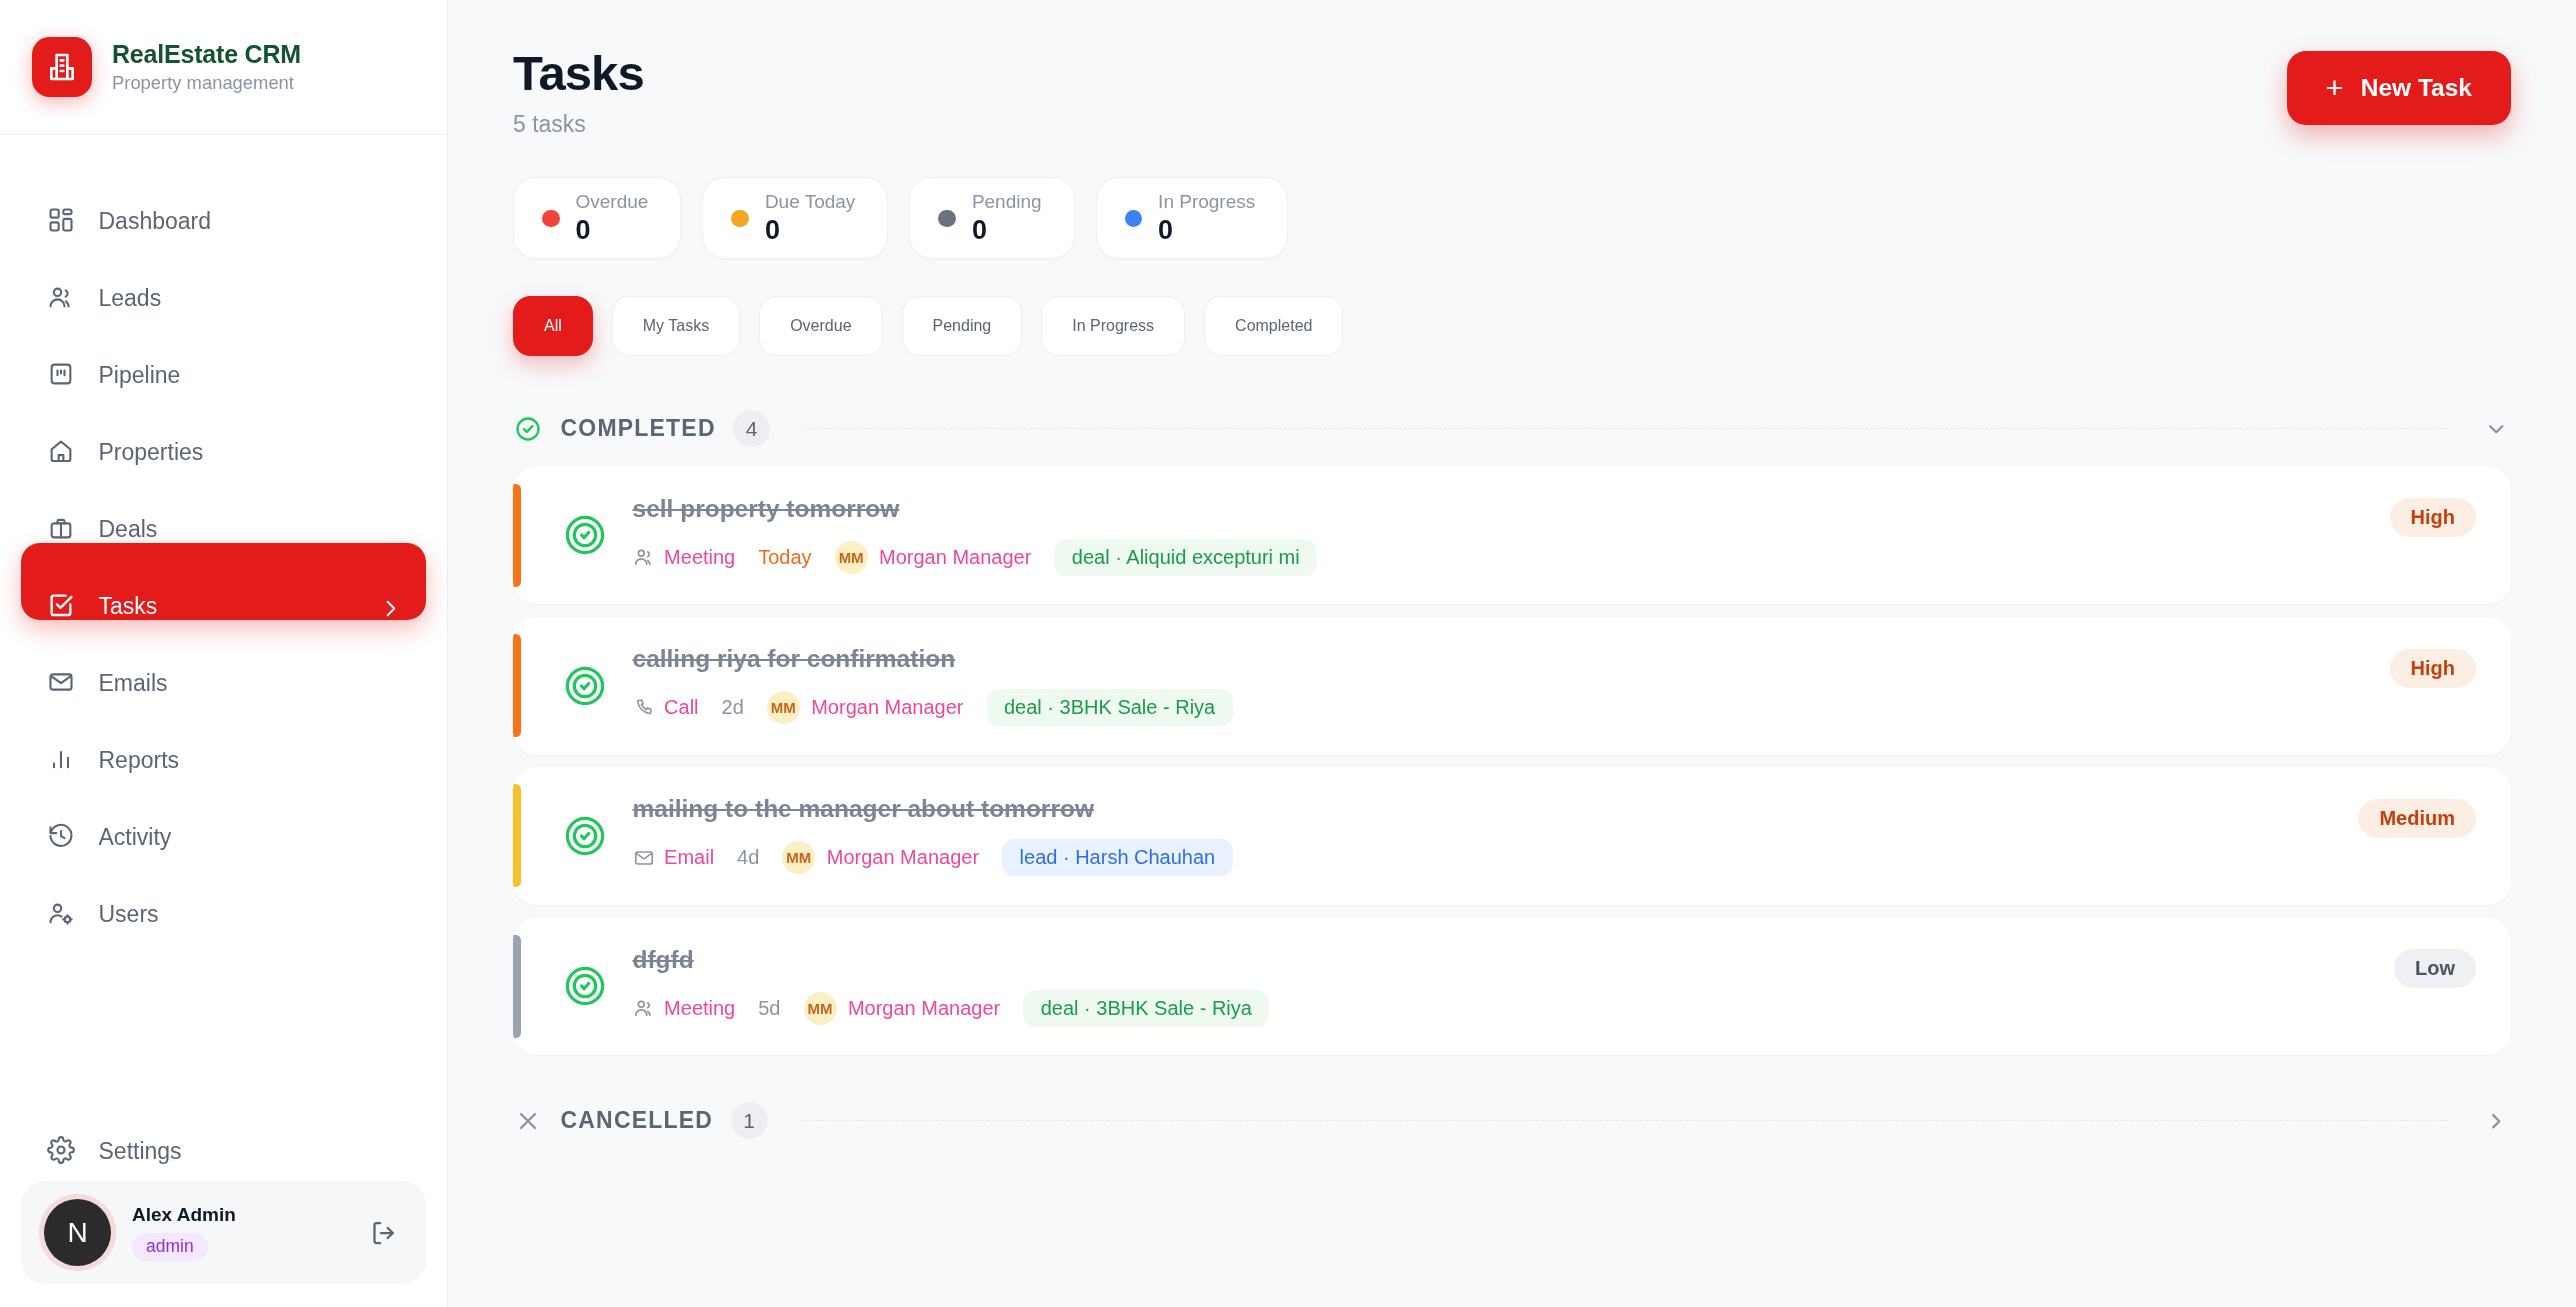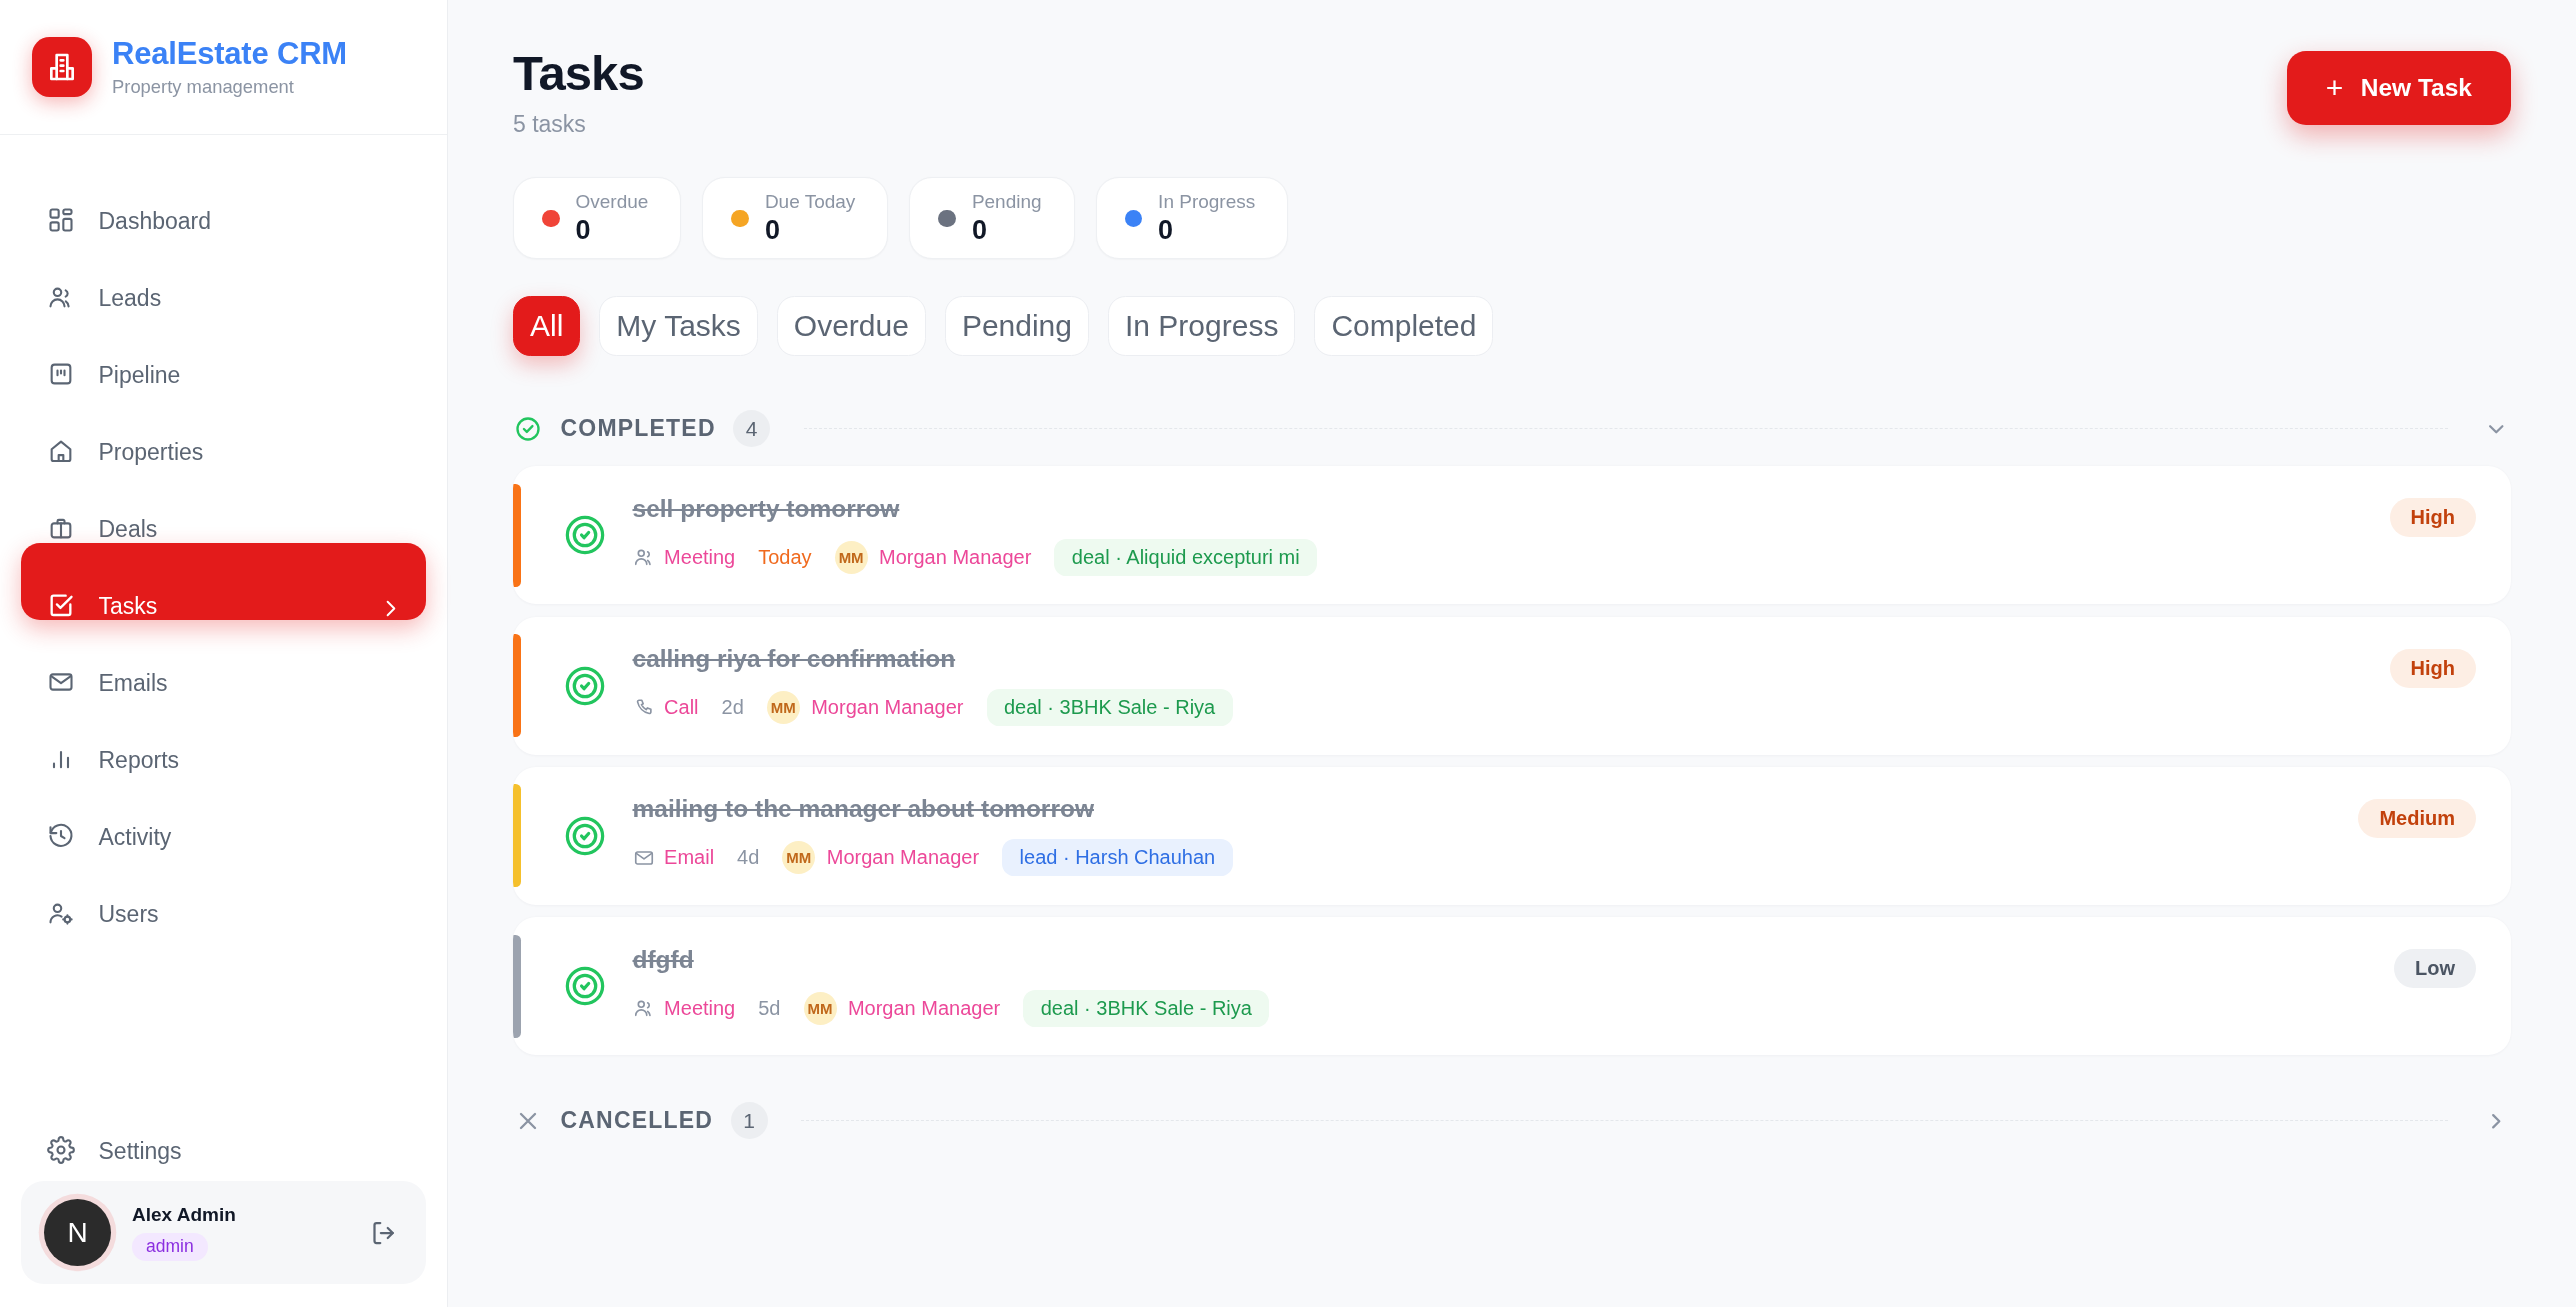--- a/index.html
+++ b/index.html
@@ -28,21 +28,21 @@
   }
   .brand-logo {
     width:60px; height:60px; border-radius:17.5px;
     background:#e31b1b;
     display:flex; align-items:center; justify-content:center;
     box-shadow:0 5.3px 19px rgba(227,27,27,.32);
     flex:0 0 60px;
   }
   .brand-logo svg { width:32px; height:32px; }
   .brand-text { display:flex; flex-direction:column; gap:3.5px; }
-  .brand-title { font-size:31px; font-weight:700; color:#3b82f6; letter-spacing:-0.2px; }
+  .brand-title { font-size:25px; font-weight:700; color:#14532d; letter-spacing:-0.2px; }
   .brand-sub { font-size:18.4px; color:#8b94a3; font-weight:400; }
 
   .nav { padding:23px 21px 0 21px; flex:1 1 auto; }
   .nav-item {
     height:77px; display:flex; align-items:flex-end; gap:23px;
     padding:0 24.5px; border-radius:19px;
     color:#5b6573; font-size:23px; cursor:pointer;
     position:relative;
   }
   .nav-item .ico { width:30px; height:30px; display:flex; align-items:center; justify-content:center; flex:0 0 30px; }
@@ -111,23 +111,23 @@
   }
   .stat-dot { width:17.5px; height:17.5px; border-radius:50%; flex:0 0 17.5px; }
   .stat-texts { display:flex; flex-direction:column; gap:1.8px; }
   .stat-label { font-size:19px; color:#8b94a3; line-height:1.2; }
   .stat-value { font-size:27px; font-weight:700; color:#111827; line-height:1.15; }
 
   
   .filters { display:flex; gap:19px; margin-top:37px; }
   .pill {
     height:60px; border-radius:17.5px;
-    display:flex; align-items:center; padding:0 16px;
+    display:flex; align-items:center; padding:0 30px;
     background:#fff; border:0.9px solid #eceef2;
-    font-size:30px; color:#5b6573; cursor:pointer;
+    font-size:16px; color:#5b6573; cursor:pointer;
     white-space:nowrap;
   }
   .pill.active {
     background:#e31b1b; color:#fff; border-color:#e31b1b;
     font-weight:500;
     box-shadow:0 8.8px 21px rgba(227,27,27,.28);
   }
 
   
   .group-head { display:flex; align-items:center; gap:17.5px; margin-top:54px; }

